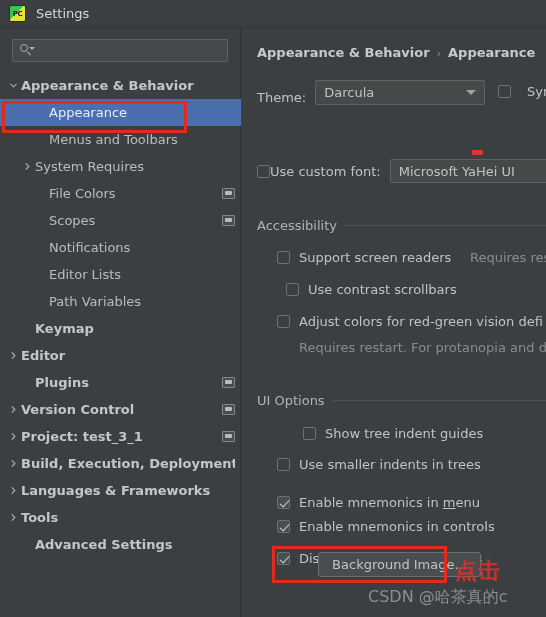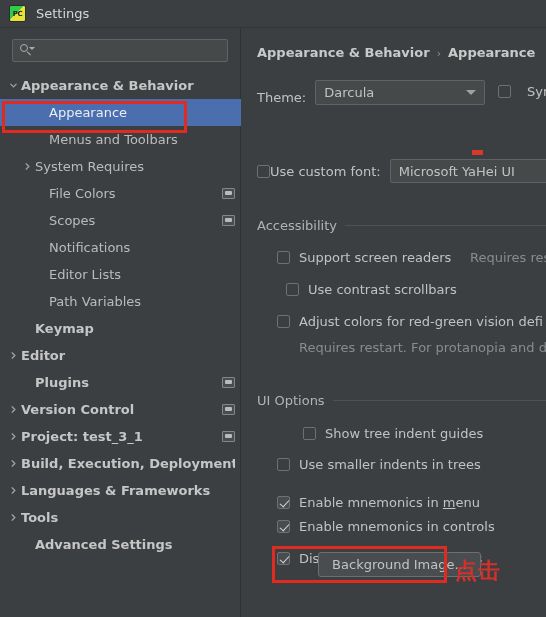--- a/index.html
+++ b/index.html
@@ -454,14 +454,15 @@
       <span class="chk checked"></span>
       <span class="otext">Display icons in menu items</span>
     </div>
   </div>
 
   <div class="bg-btn">Background Image...</div>
 
   <div class="redbox" style="left:2px; top:101px; width:185px; height:32px;"></div>
   <div class="redbox" style="left:272px; top:546px; width:175px; height:37px;"></div>
   <div class="cn-note">点击</div>
+  <div class="watermark">CSDN @哈茶真的c</div>
 
 </div>
 
 </body></html>

